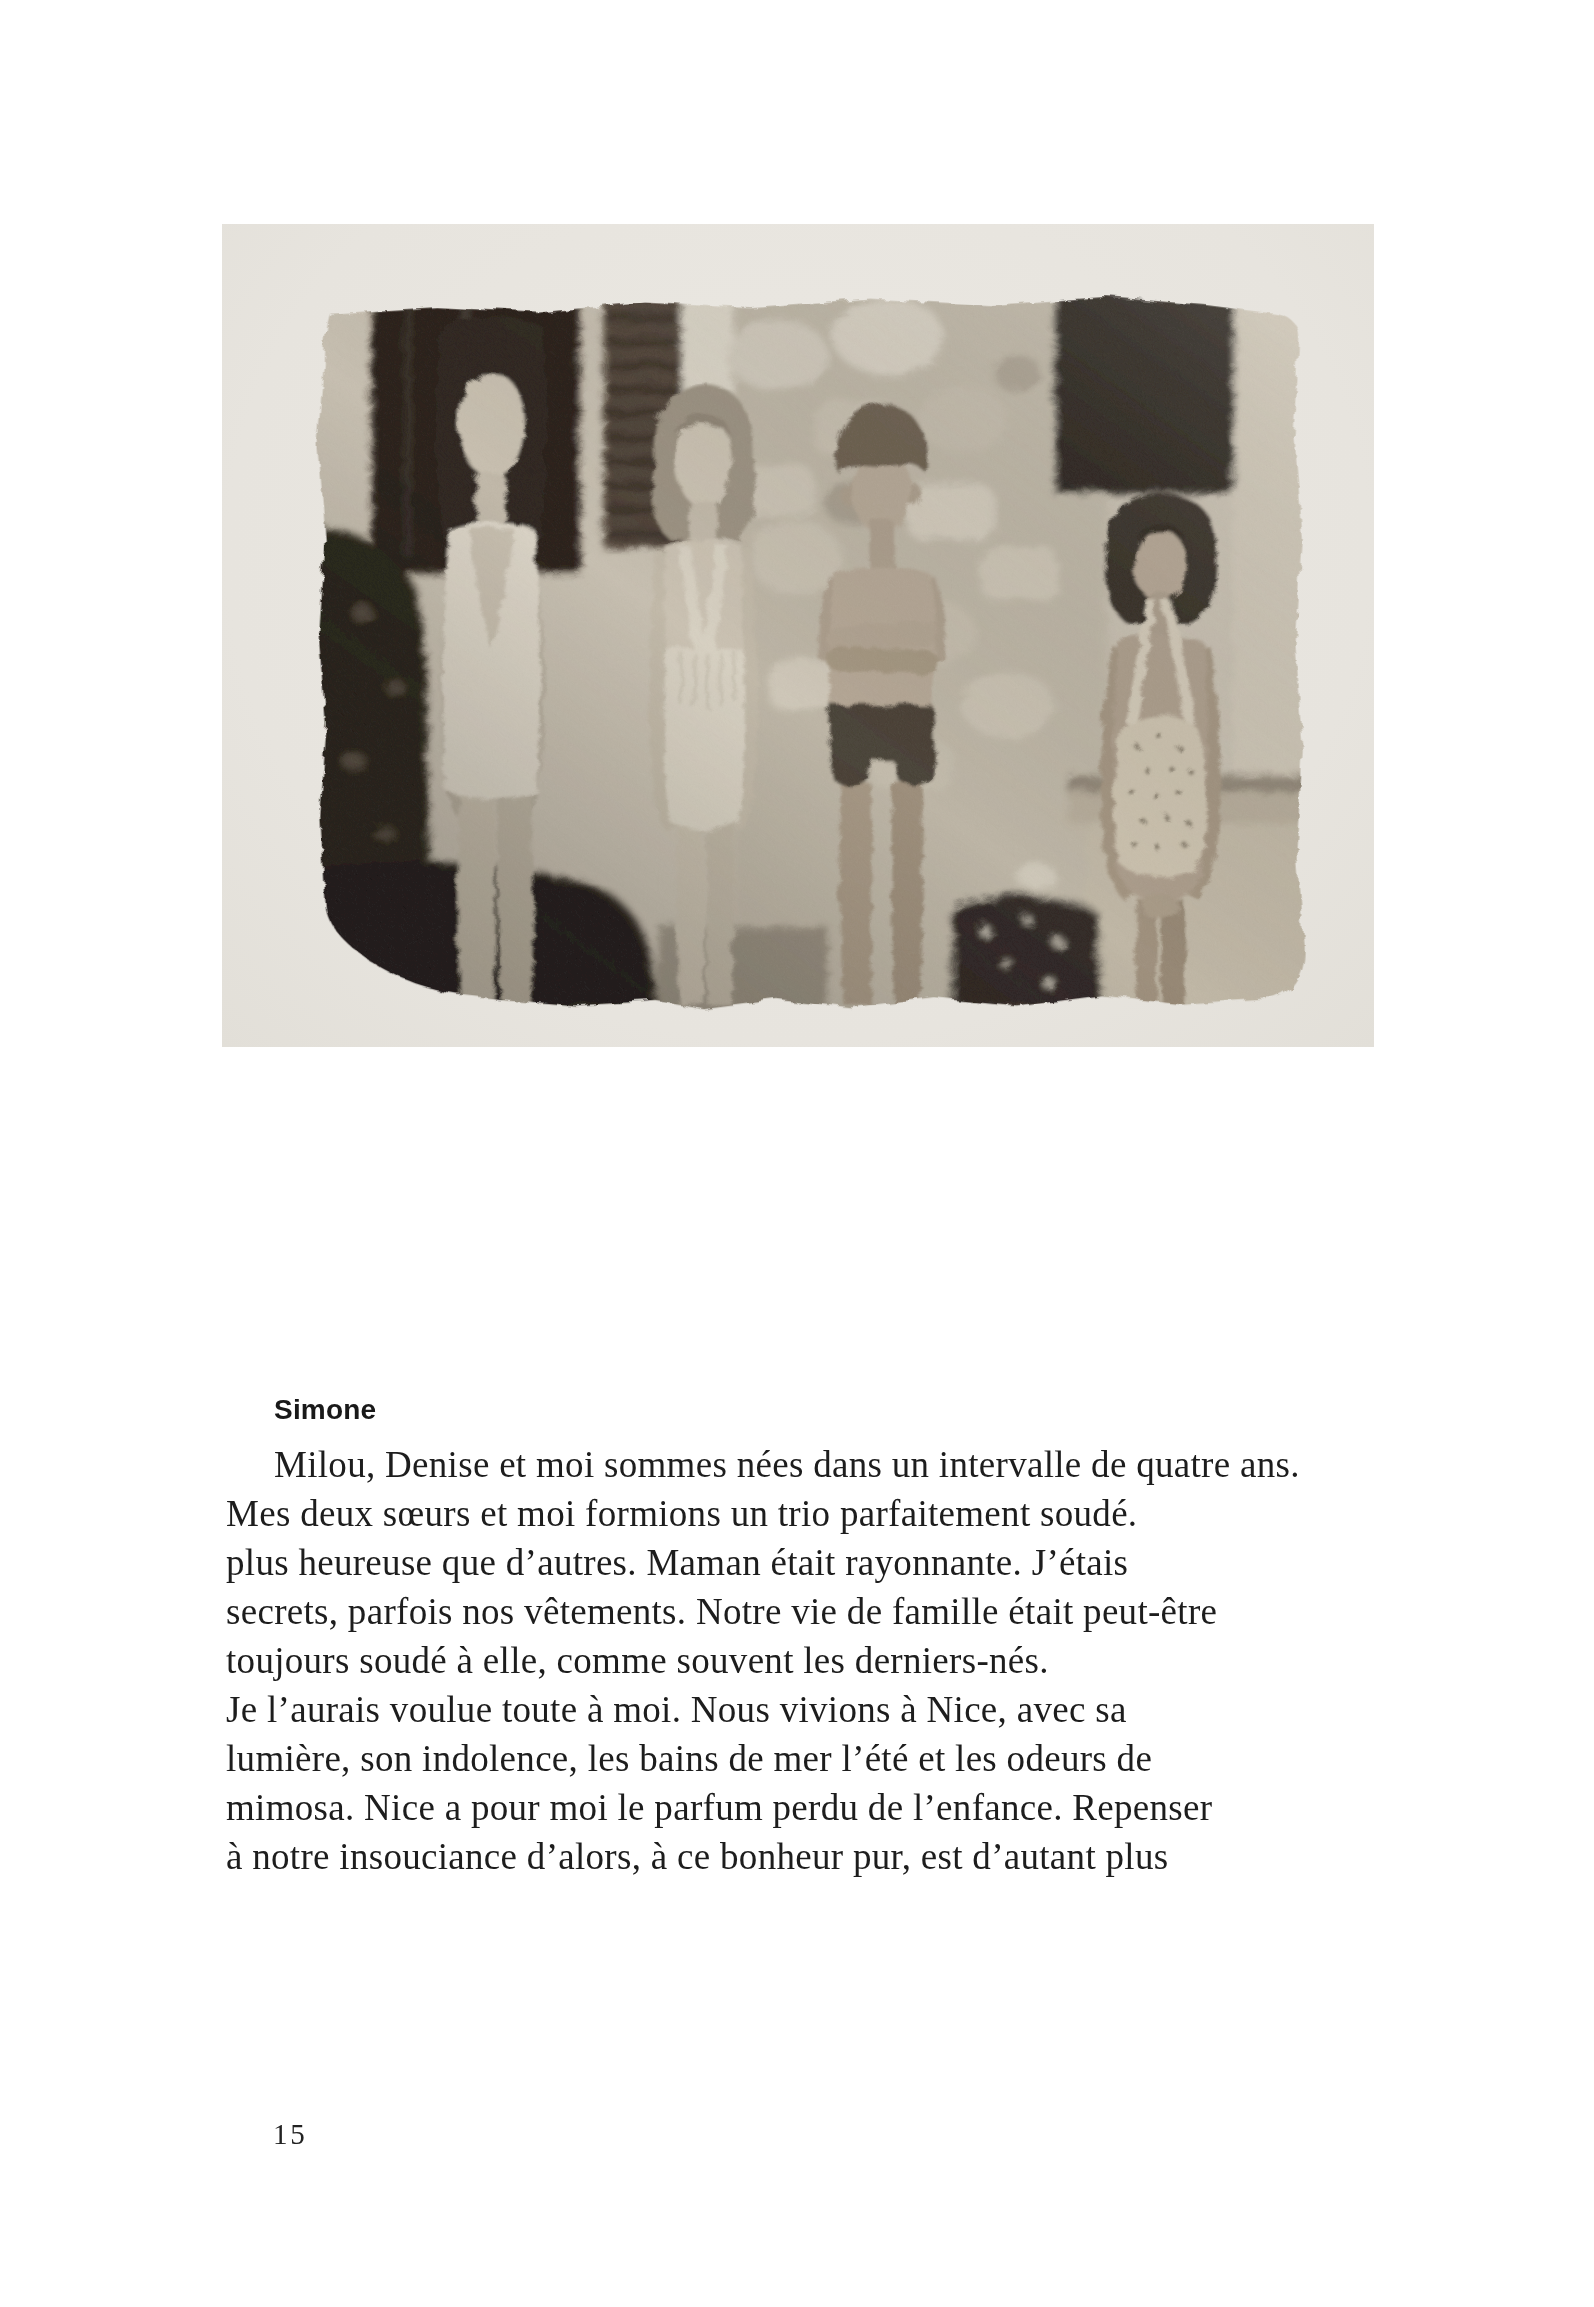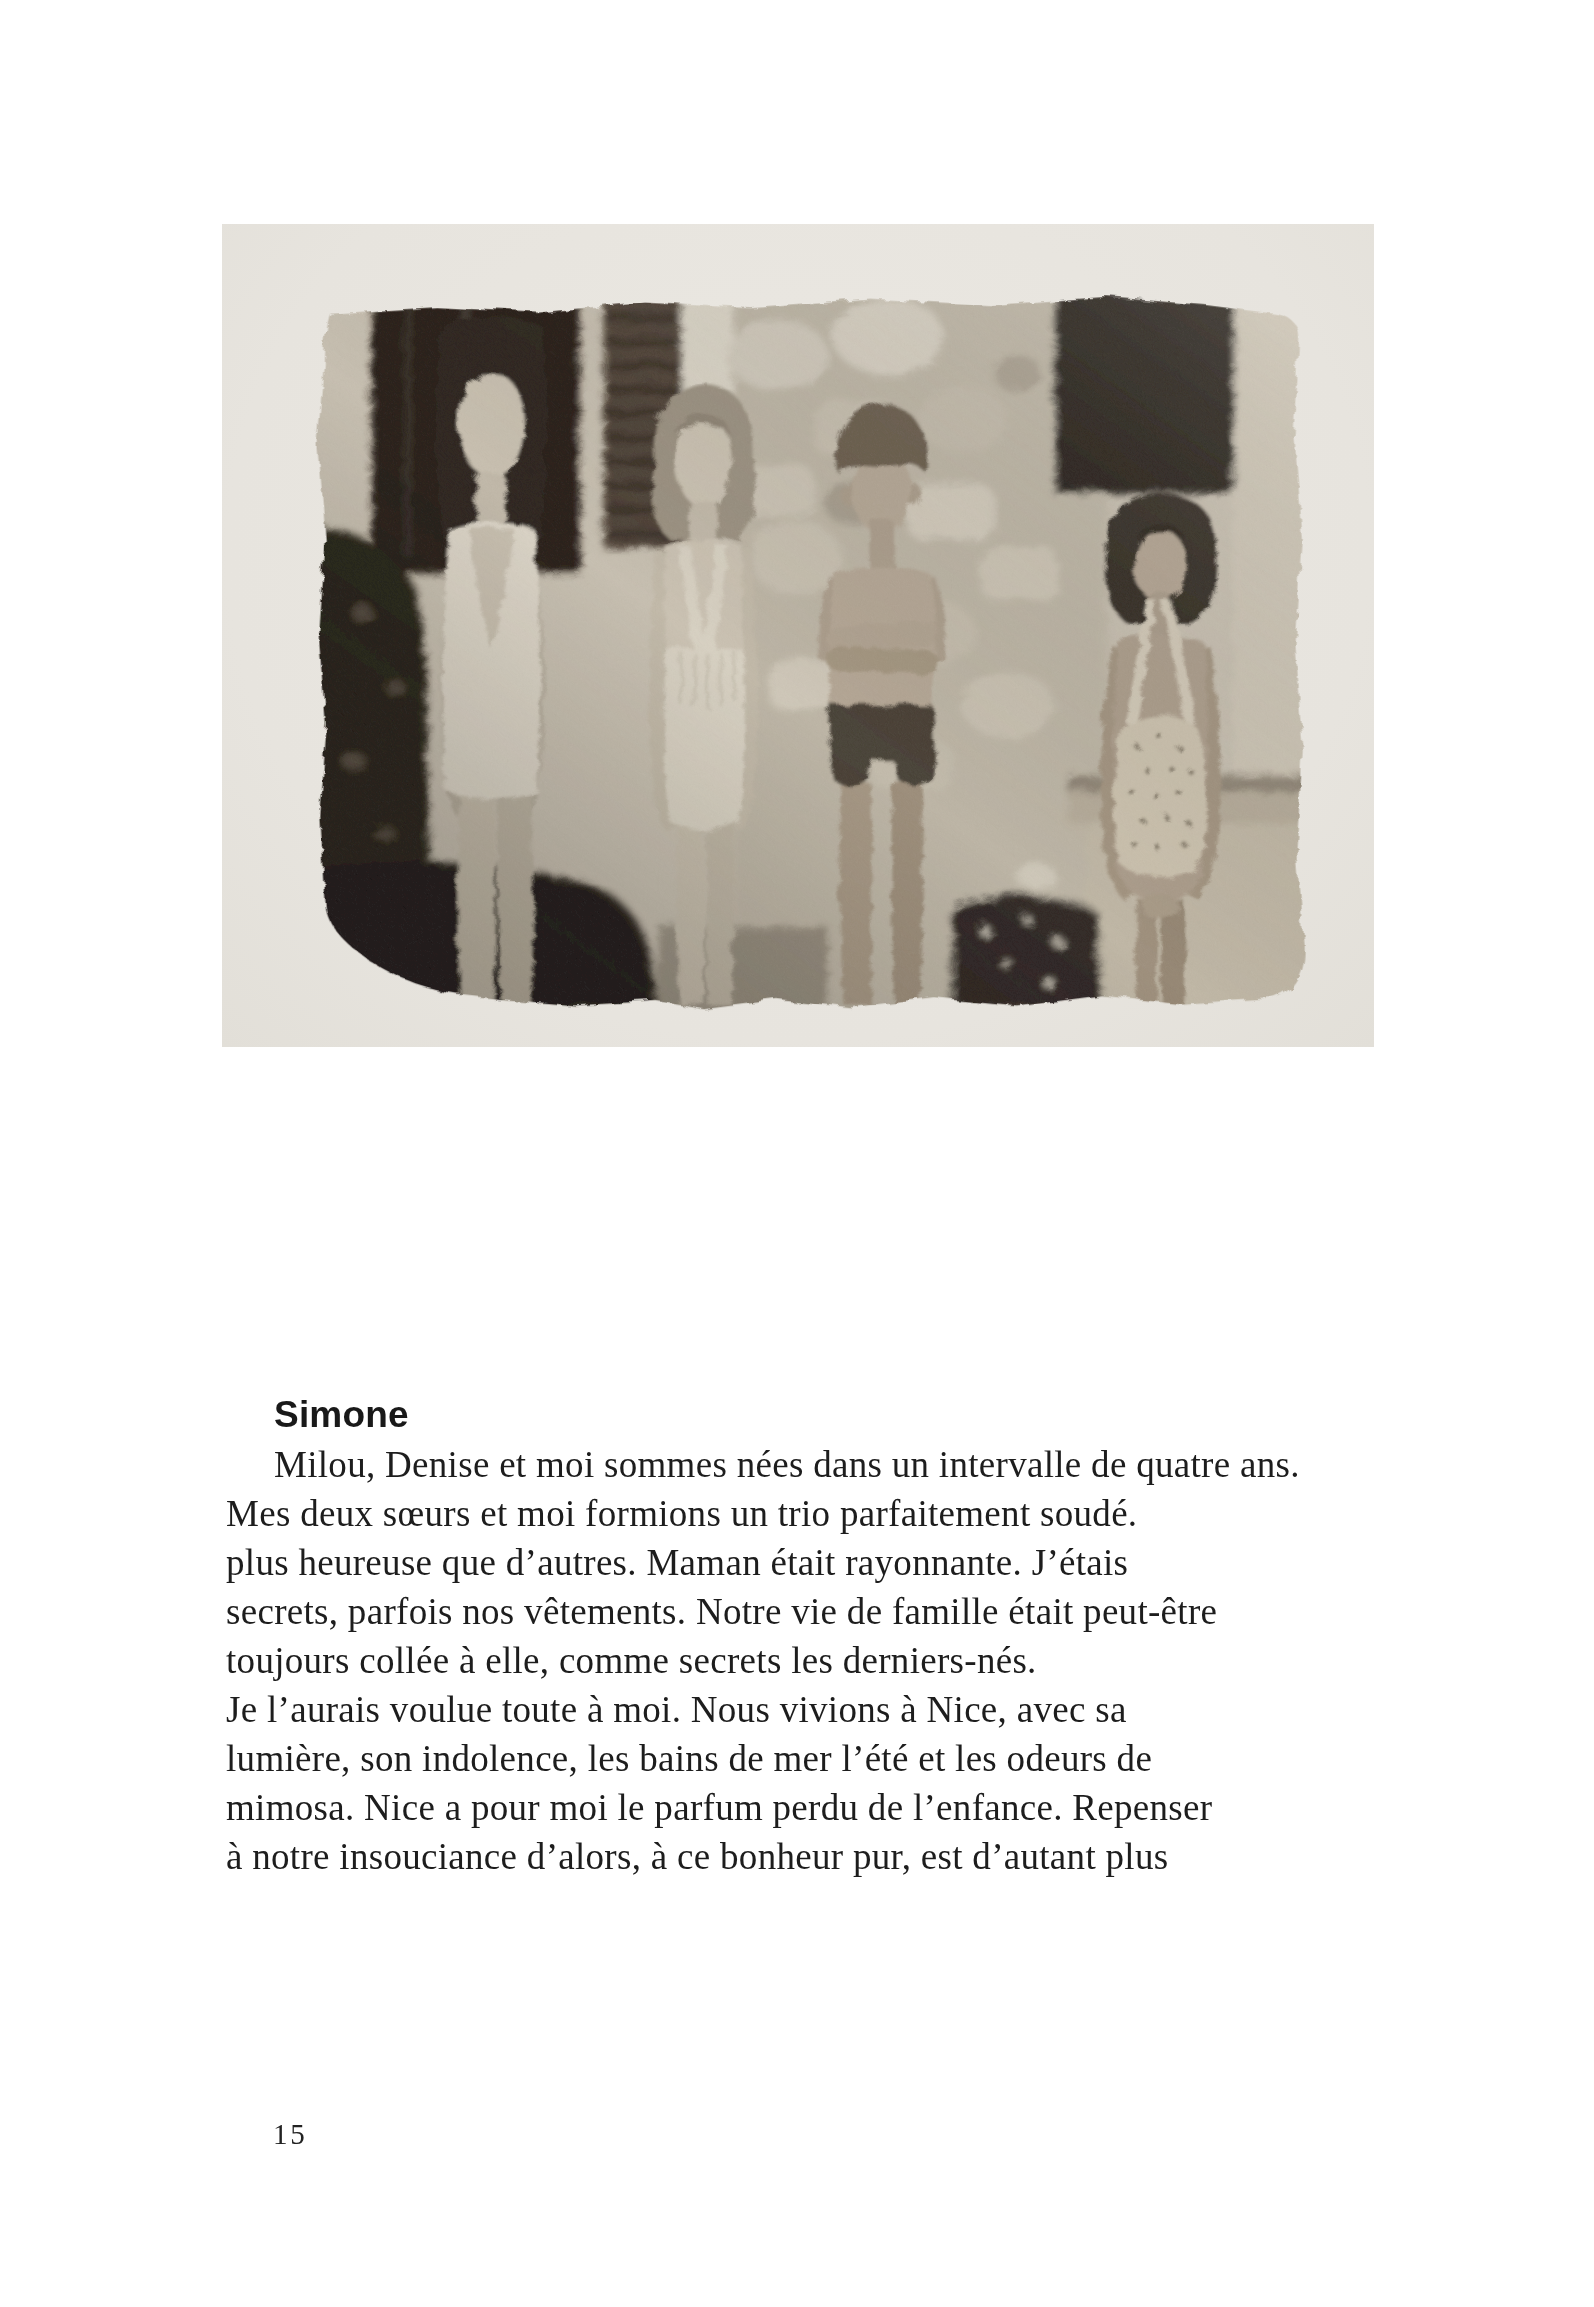--- a/index.html
+++ b/index.html
@@ -11,21 +11,21 @@
   }
   .photo-card{
     position:absolute;left:222px;top:224px;width:1152px;height:823px;
     background:radial-gradient(ellipse at 50% 40%, #ebe8e2 0%, #e7e4de 70%, #e2dfd8 100%);
     margin:0;
   }
   .photo-card svg{display:block;width:1152px;height:823px;}
   .section-heading{
     position:absolute;left:274px;top:1395px;
     font-family:"Liberation Sans", sans-serif;
-    font-weight:700;font-size:37px;line-height:1.1;
+    font-weight:700;font-size:28px;line-height:1.1;
     color:#191919;letter-spacing:0.2px;margin:0;
   }
   .bodytext{
     position:absolute;left:226px;top:1440px;margin:0;
     color:#1d1d1d;
   }
   .bodytext .line{
     display:block;white-space:nowrap;
     font-family:"Liberation Serif", serif;
     font-size:37px;line-height:49px;height:49px;
@@ -239,21 +239,21 @@
   </figure>
 
   <h2 class="section-heading">Simone</h2>
 
   <div class="bodytext">
 
   <div class="line">Milou, Denise et moi sommes nées dans un intervalle de quatre ans.</div>
       <div class="line">Mes deux sœurs et moi formions un trio parfaitement soudé.</div>
       <div class="line">plus heureuse que d’autres. Maman était rayonnante. J’étais</div>
       <div class="line">secrets, parfois nos vêtements. Notre vie de famille était peut-être</div>
-      <div class="line">toujours collée à elle, comme secrets les derniers-nés.</div>
+      <div class="line">toujours soudé à elle, comme souvent les derniers-nés.</div>
       <div class="line">Je l’aurais voulue toute à moi. Nous vivions à Nice, avec sa</div>
       <div class="line">lumière, son indolence, les bains de mer l’été et les odeurs de</div>
       <div class="line">mimosa. Nice a pour moi le parfum perdu de l’enfance. Repenser</div>
       <div class="line">à notre insouciance d’alors, à ce bonheur pur, est d’autant plus</div>
     </div>
 
   <div class="page-number">15</div>
 
 </div>
 

